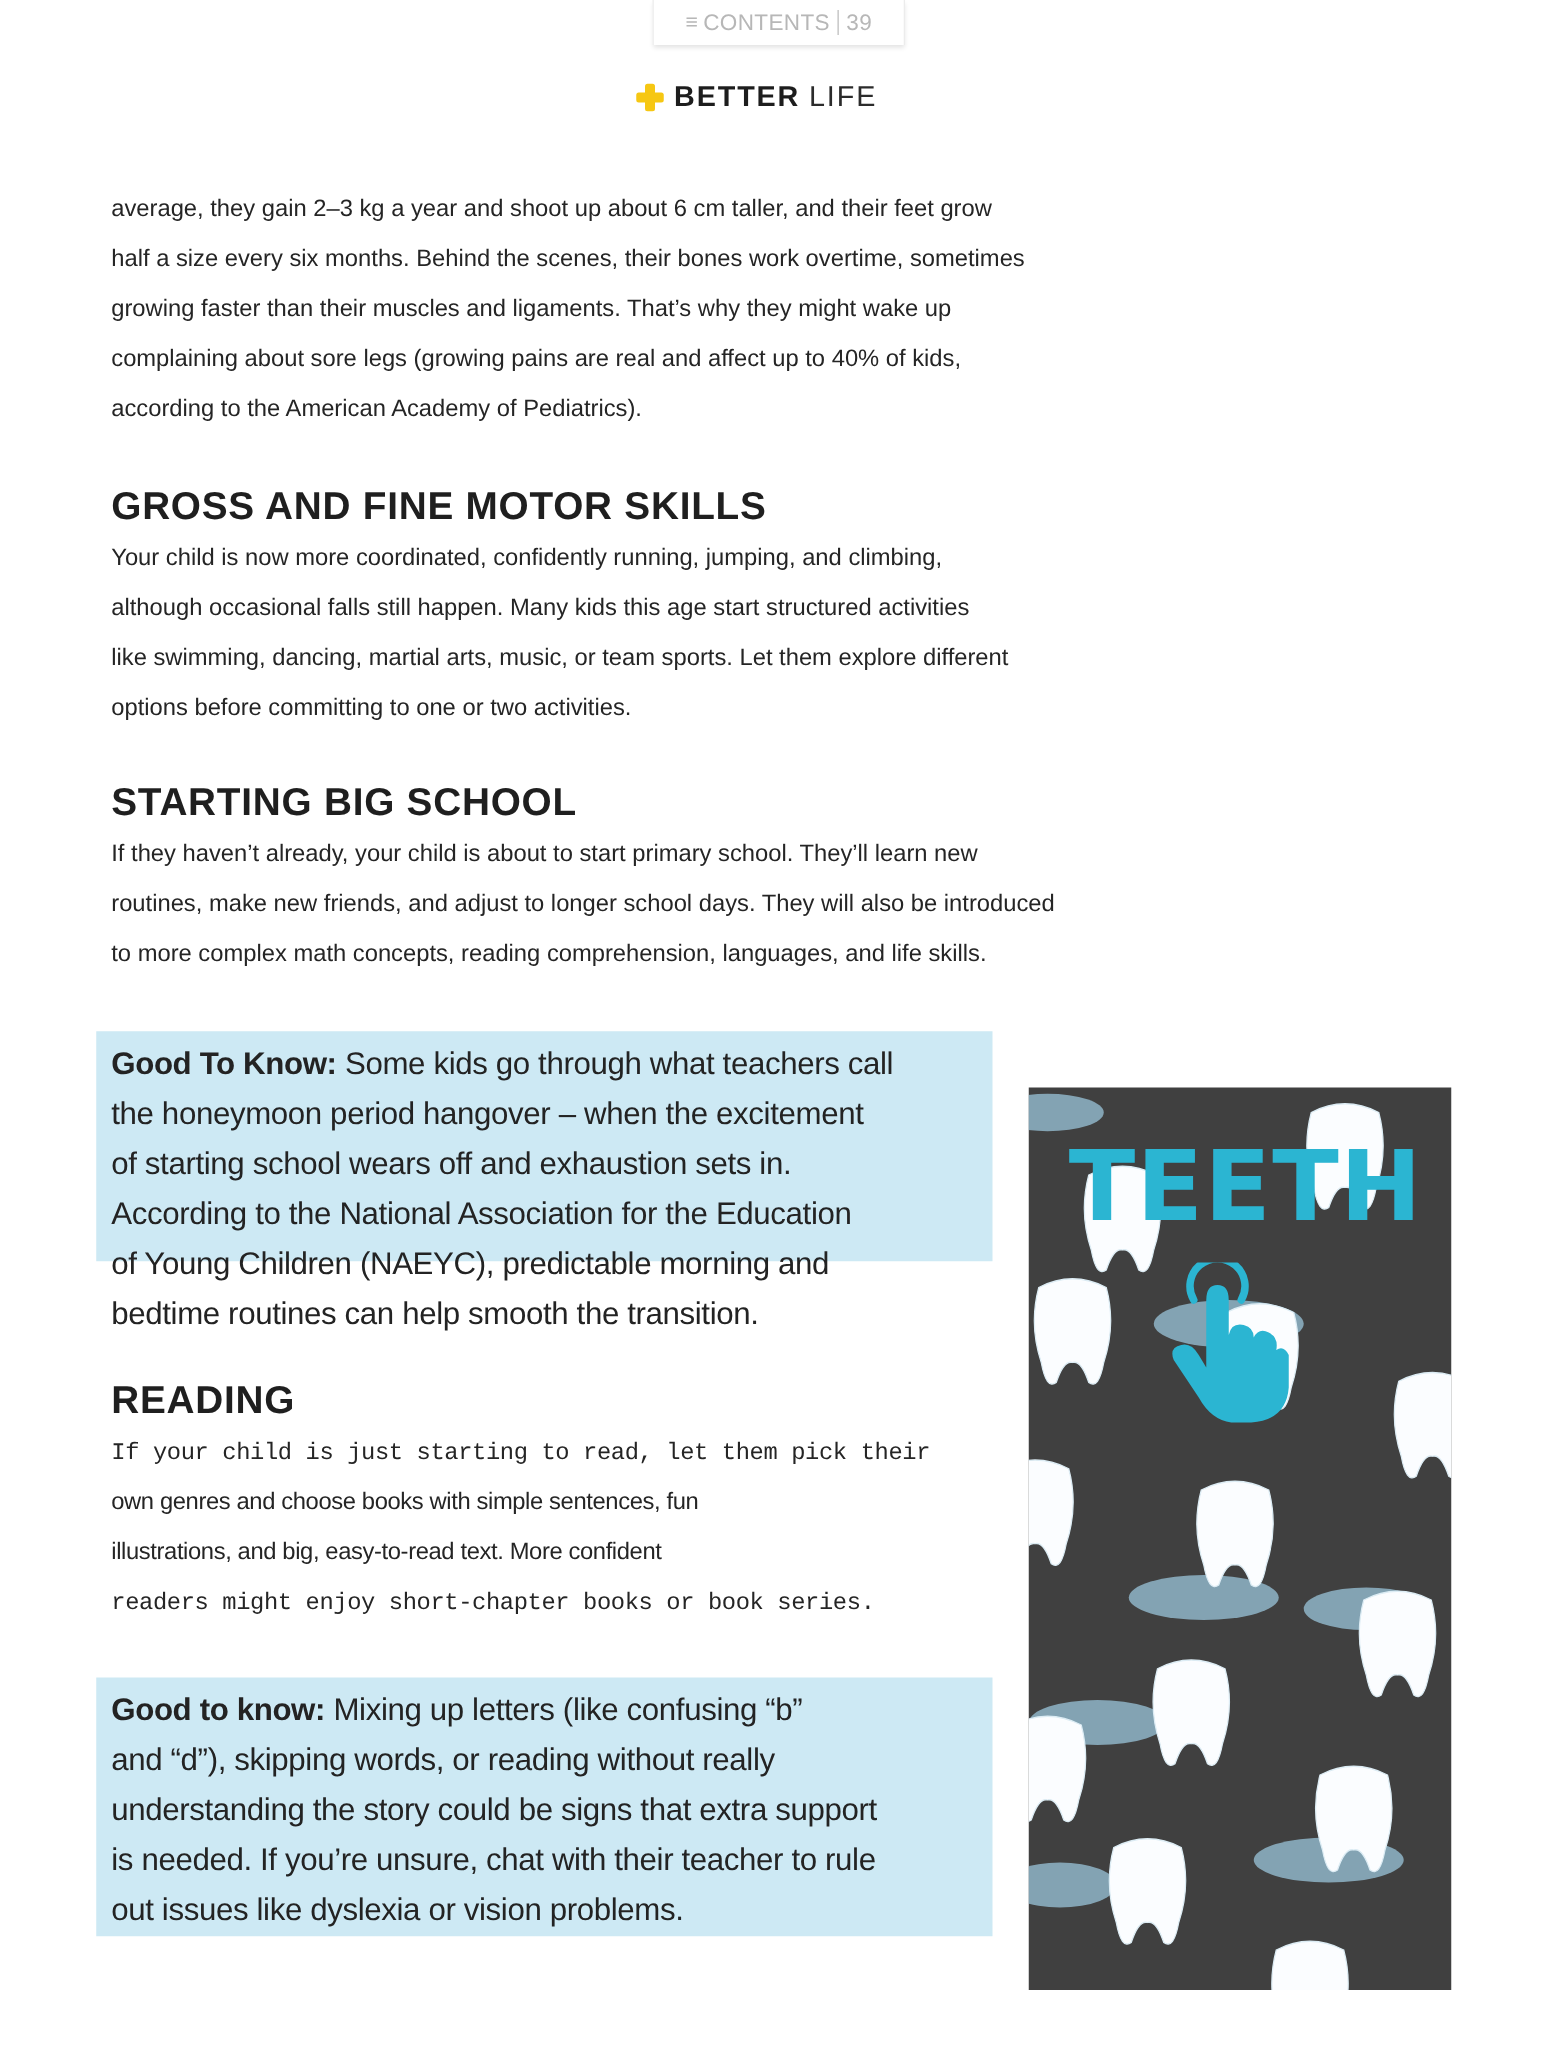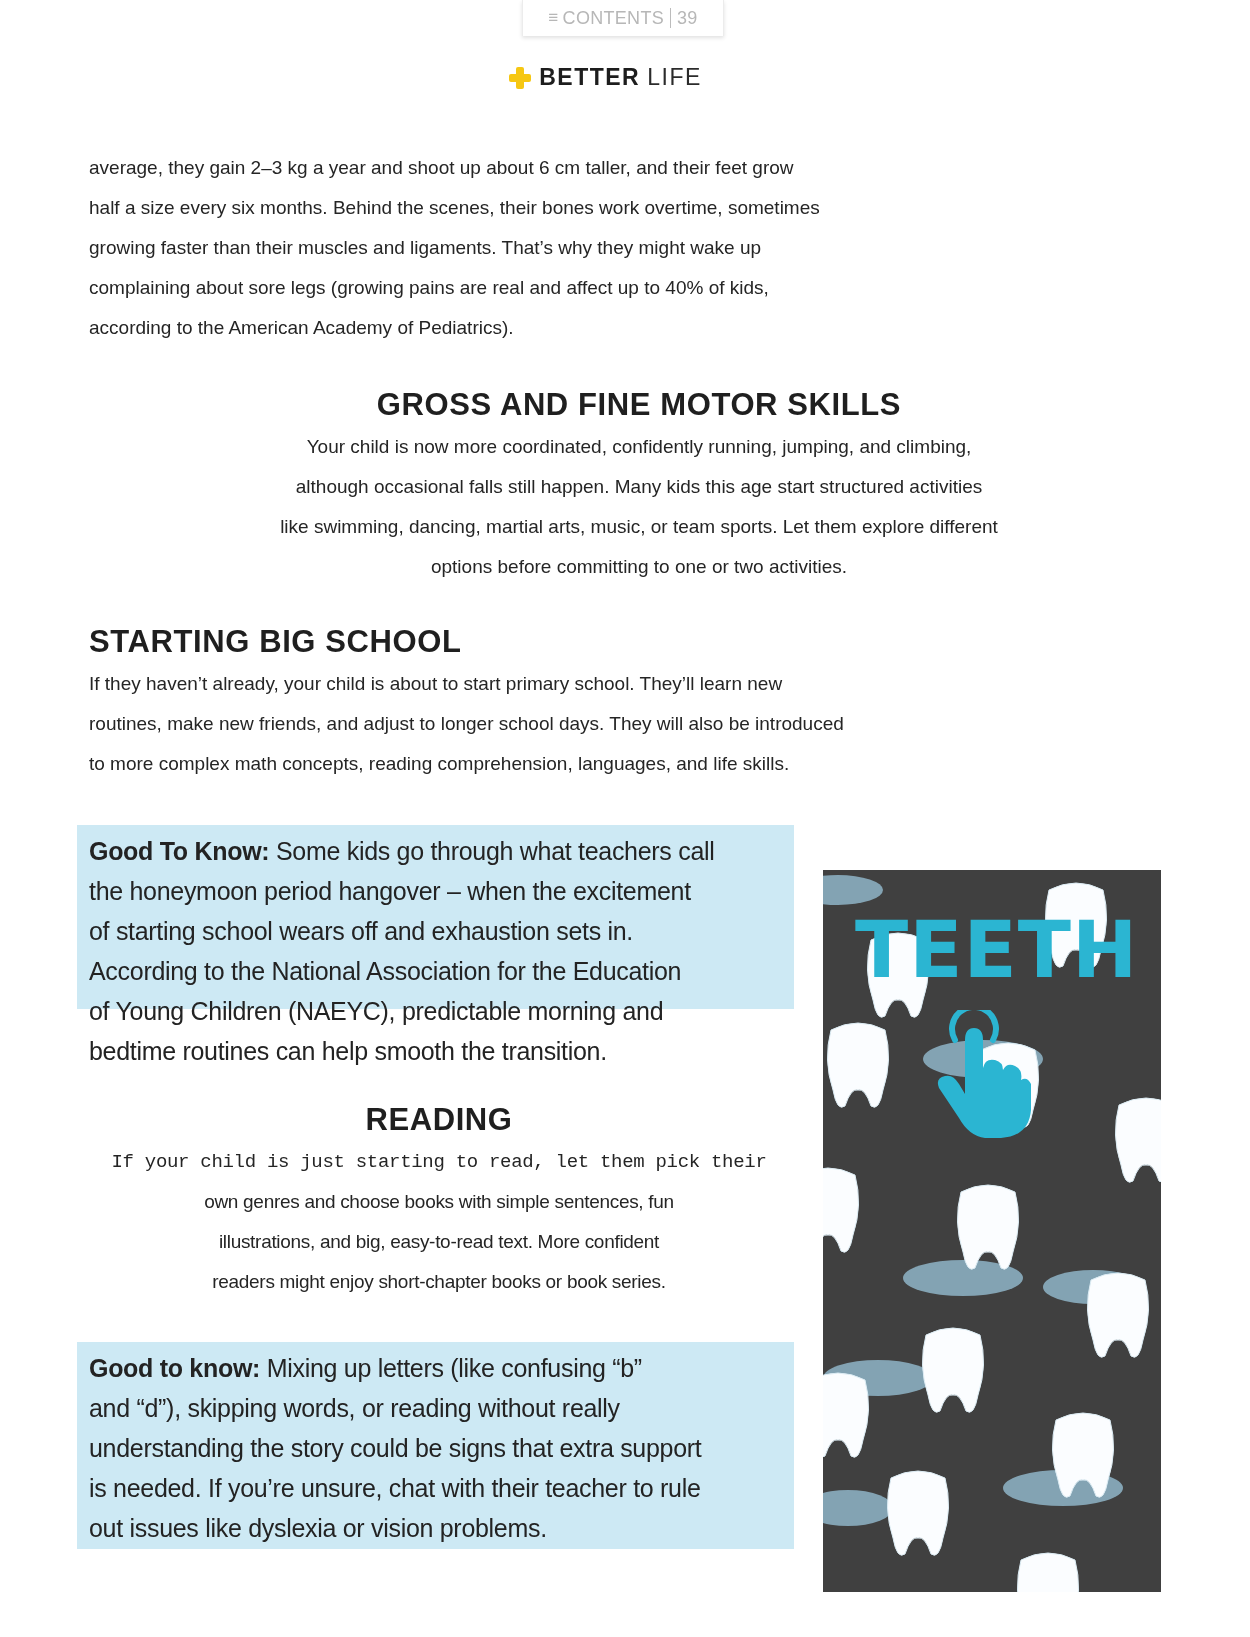--- a/index.html
+++ b/index.html
@@ -83,21 +83,21 @@
 </div>
 
 <div class="sec" style="top:148px; width:1100px;">
   <p class="body">average, they gain 2–3 kg a year and shoot up about 6 cm taller, and their feet grow</p>
   <p class="body">half a size every six months. Behind the scenes, their bones work overtime, sometimes</p>
   <p class="body">growing faster than their muscles and ligaments. That’s why they might wake up</p>
   <p class="body">complaining about sore legs (growing pains are real and affect up to 40% of kids,</p>
   <p class="body">according to the American Academy of Pediatrics).</p>
 </div>
 
-<div class="sec" style="top:383px; width:1100px;text-align:center;">
+<div class="sec" style="top:383px; width:1100px;">
   <h2>GROSS AND FINE MOTOR SKILLS</h2>
   <p class="body">Your child is now more coordinated, confidently running, jumping, and climbing,</p>
   <p class="body">although occasional falls still happen. Many kids this age start structured activities</p>
   <p class="body">like swimming, dancing, martial arts, music, or team sports. Let them explore different</p>
   <p class="body">options before committing to one or two activities.</p>
 </div>
 
 <div class="sec" style="top:620px; width:1120px;">
   <h2>STARTING BIG SCHOOL</h2>
   <p class="body">If they haven’t already, your child is about to start primary school. They’ll learn new</p>
@@ -107,26 +107,26 @@
 
 <div class="tip" style="top:825px; height:184px; padding-top:6px;">
   <p><span class="label">Good To Know:</span><span> Some kids go through what teachers call</span></p>
   <p>the honeymoon period hangover – when the excitement</p>
   <p>of starting school wears off and exhaustion sets in.</p>
   <p>According to the National Association for the Education</p>
   <p>of Young Children (NAEYC), predictable morning and</p>
   <p>bedtime routines can help smooth the transition.</p>
 </div>
 
-<div class="sec" style="top:1098px; width:700px;text-align:center;">
+<div class="sec" style="top:1098px; width:700px;">
   <h2>READING</h2>
   <p class="body" style="font-family:Liberation Mono, monospace; letter-spacing:-0.3px;">If your child is just starting to read, let them pick their</p>
   <p class="body" style="font-family:'Liberation Sans Narrow','Liberation Sans',sans-serif; letter-spacing:-0.3px;">own genres and choose books with simple sentences, fun</p>
   <p class="body" style="font-family:'Liberation Sans Narrow','Liberation Sans',sans-serif; letter-spacing:-0.3px;">illustrations, and big, easy-to-read text. More confident</p>
-  <p class="body" style="font-family:Liberation Sans, sans-serif; letter-spacing:-0.3px;">readers might enjoy short-chapter books or book series.</p>
+  <p class="body" style="font-family:Liberation Mono, monospace; letter-spacing:-0.3px;">readers might enjoy short-chapter books or book series.</p>
 </div>
 
 <div class="tip" style="top:1342px; height:207px; padding-top:6px;">
   <p><span class="label">Good to know:</span><span> Mixing up letters (like confusing “b”</span></p>
   <p>and “d”), skipping words, or reading without really</p>
   <p>understanding the story could be signs that extra support</p>
   <p>is needed. If you’re unsure, chat with their teacher to rule</p>
   <p>out issues like dyslexia or vision problems.</p>
 </div>
 

